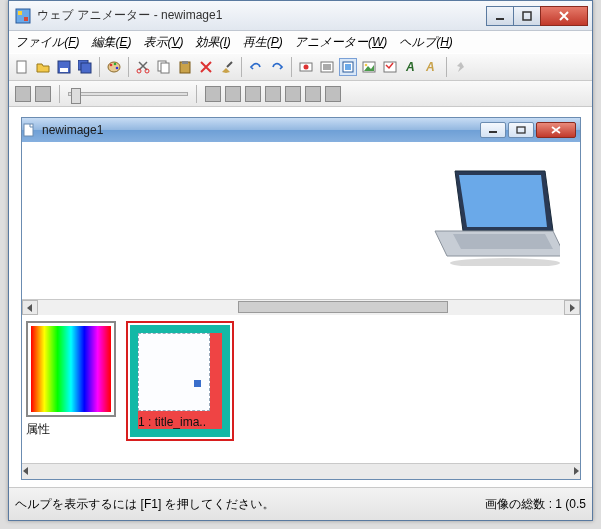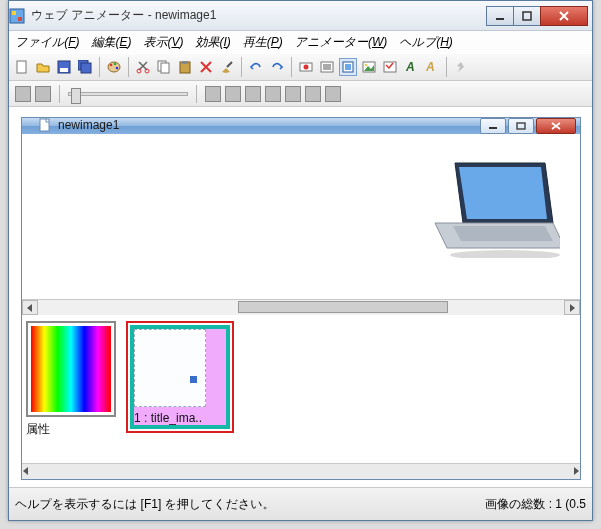--- a/index.html
+++ b/index.html
@@ -1,20 +1,20 @@
 <!DOCTYPE html>
 <html><head>
 <meta charset="utf-8">
 <style>
 * { box-sizing: border-box; margin: 0; padding: 0; font-family: "MS UI Gothic", "Meiryo", sans-serif; font-size: 12px; }
 body { background: #dedede; width: 601px; height: 529px; overflow: hidden; position: relative; }
 
 .window { position: absolute; left: 8px; top: 0; width: 585px; height: 521px; background: #fff; border: 1px solid #5a7aa0; box-shadow: 0 0 4px rgba(0,0,0,.3); }
 
-.titlebar { height: 30px; background: linear-gradient(#f7f9fc, #e1e7ef); display: flex; align-items: center; border-bottom: 1px solid #c0c7d1; }
+.titlebar { height: 30px; background: linear-gradient(#f7f9fc, #e1e7ef); display: flex; align-items: center; padding-left: 6px; border-bottom: 1px solid #c0c7d1; }
 .titlebar .app-icon { width: 16px; height: 16px; margin-right: 6px; }
 .titlebar .title { flex: 1; color: #333; }
 .win-btns { display: flex; height: 20px; margin-right: 4px; }
 .win-btns .wb { width: 28px; height: 20px; border: 1px solid #5a7aa0; background: linear-gradient(#f0f4fa,#d0dae7); display:flex; align-items:center; justify-content:center; margin-left: -1px; cursor:pointer; }
 .win-btns .wb.close { width: 48px; background: linear-gradient(#e67a6a,#c1392b); color:#fff; border-color:#8a2a1f; }
 .win-btns .wb.close svg path { stroke:#fff; }
 
 .menubar { height: 22px; background:#fdfdfd; padding:0 6px; display:flex; align-items:center; gap:12px;font-style:italic; }
 .menubar span { cursor:default; }
 .menubar u { text-decoration: underline; }
@@ -24,41 +24,41 @@
 .tool-sep { width:1px; height:20px; background:#b5b5b5; margin:0 2px; }
 
 .timeline { height: 26px; background: linear-gradient(#fafafa,#e8e8e8); border-bottom:1px solid #c9c9c9; display:flex; align-items:center; padding:0 6px; gap:4px; }
 .tl-btn { width:16px; height:16px; background:#bfbfbf; border:1px solid #888; }
 .tl-sep { width:1px; height:18px; background:#b5b5b5; margin:0 4px; }
 .tl-slider { width:120px; height:4px; background:#e0e0e0; border:1px solid #aaa; position:relative; }
 .tl-slider::after { content:""; position:absolute; left:2px; top:-5px; width:8px; height:14px; background:#ddd; border:1px solid #888; }
 
 .mdi-area { padding:10px 12px 0 12px; height: 407px; }
 .child-window { width:560px; height:363px; border:1px solid #6b8cb1; background:#fff; display:flex; flex-direction:column; position:relative; }
-.child-tb { height:16px; background: linear-gradient(#c7dcf4,#95b9e1 48%,#6fa0d6 52%,#86b0df); display:flex; align-items:flex-start; padding-left:16px; }
+.child-tb { height:24px; background: linear-gradient(#c7dcf4,#95b9e1 48%,#6fa0d6 52%,#86b0df); display:flex; align-items:center; padding-left:0; }
 .child-tb .doc-icon { width:14px; height:14px; margin-right:6px; }
 .child-tb .ctitle { flex:1; color:#1a1a1a; }
 .child-btns { display:flex; margin-right:4px; gap:2px; }
 .child-btns .cb { width:26px; height:16px; border:1px solid #6b8cb1; background:linear-gradient(#f4f8fd,#d5e3f3); display:flex; align-items:center; justify-content:center; cursor:pointer; border-radius:2px;}
 .child-btns .cb.close { width:40px; background:linear-gradient(#e98a7b,#c1392b); border-color:#8a2a1f; }
 
 .canvas-area { flex:1; background:#fff; position:relative; overflow:hidden; }
 .laptop { position:absolute; right:20px; top:24px; width:130px; height:100px; }
 
 .hscroll { height:16px; background:#eaeaea; border-top:1px solid #c9c9c9; display:flex; align-items:stretch; }
 .hscroll .hbtn { width:16px; background:#eaeaea; border:1px solid #b8b8b8; display:flex; align-items:center; justify-content:center; cursor:pointer; }
 .hscroll .htrack { flex:1; background:#f0f0f0; position:relative; }
 .hscroll .hthumb { position:absolute; left:38%; top:1px; height:12px; width:40%; background:#cfcfcf; border:1px solid #9a9a9a; }
 
 .thumbs-row { height:148px; background:#fff; display:flex; align-items:flex-start; padding:6px 4px 0 4px; gap:10px; }
 .thumb-card { width:90px; text-align:left; }
 .thumb-box { width:90px; height:96px; border:2px solid #888; background:#fff; padding:3px; display:flex; align-items:center; justify-content:center; cursor:pointer; }
 .thumb-label { margin-top:4px; color:#111; white-space:nowrap; overflow:hidden; text-overflow:ellipsis; }
 .sel-outer { border:2px solid #d81e1e; padding:2px; }
-.sel-inner { border:4px solid #14b8a6; padding:0; background:#f0abfc; }
+.sel-inner { border:8px solid #14b8a6; padding:0; background:#ef4444; }
 .frame-thumb { width:72px; height:78px; border:1px dashed #9ab; position:relative; cursor:pointer; background:#fcfdff;}
 .frame-thumb::after { content:""; position:absolute; right:8px; top:46px; width:7px; height:7px; background:#3a6ecb;}
 .palette-swatch { width:80px; height:86px; background: linear-gradient(90deg,#f00,#ff0,#0f0,#0ff,#00f,#f0f,#f00); background-size: 100% 10px; }
 
 .child-hscroll { height:16px; background:#eaeaea; border-top:1px solid #c9c9c9; display:flex; }
 
 .statusbar { position:absolute; left:0; right:0; bottom:0; height:22px; background:linear-gradient(#f3f3f3,#e3e3e3); border-top:1px solid #c9c9c9; display:flex; align-items:center; padding:16px 6px; }
 .statusbar .st-right { margin-left:auto; }
 </style>
 </head>

